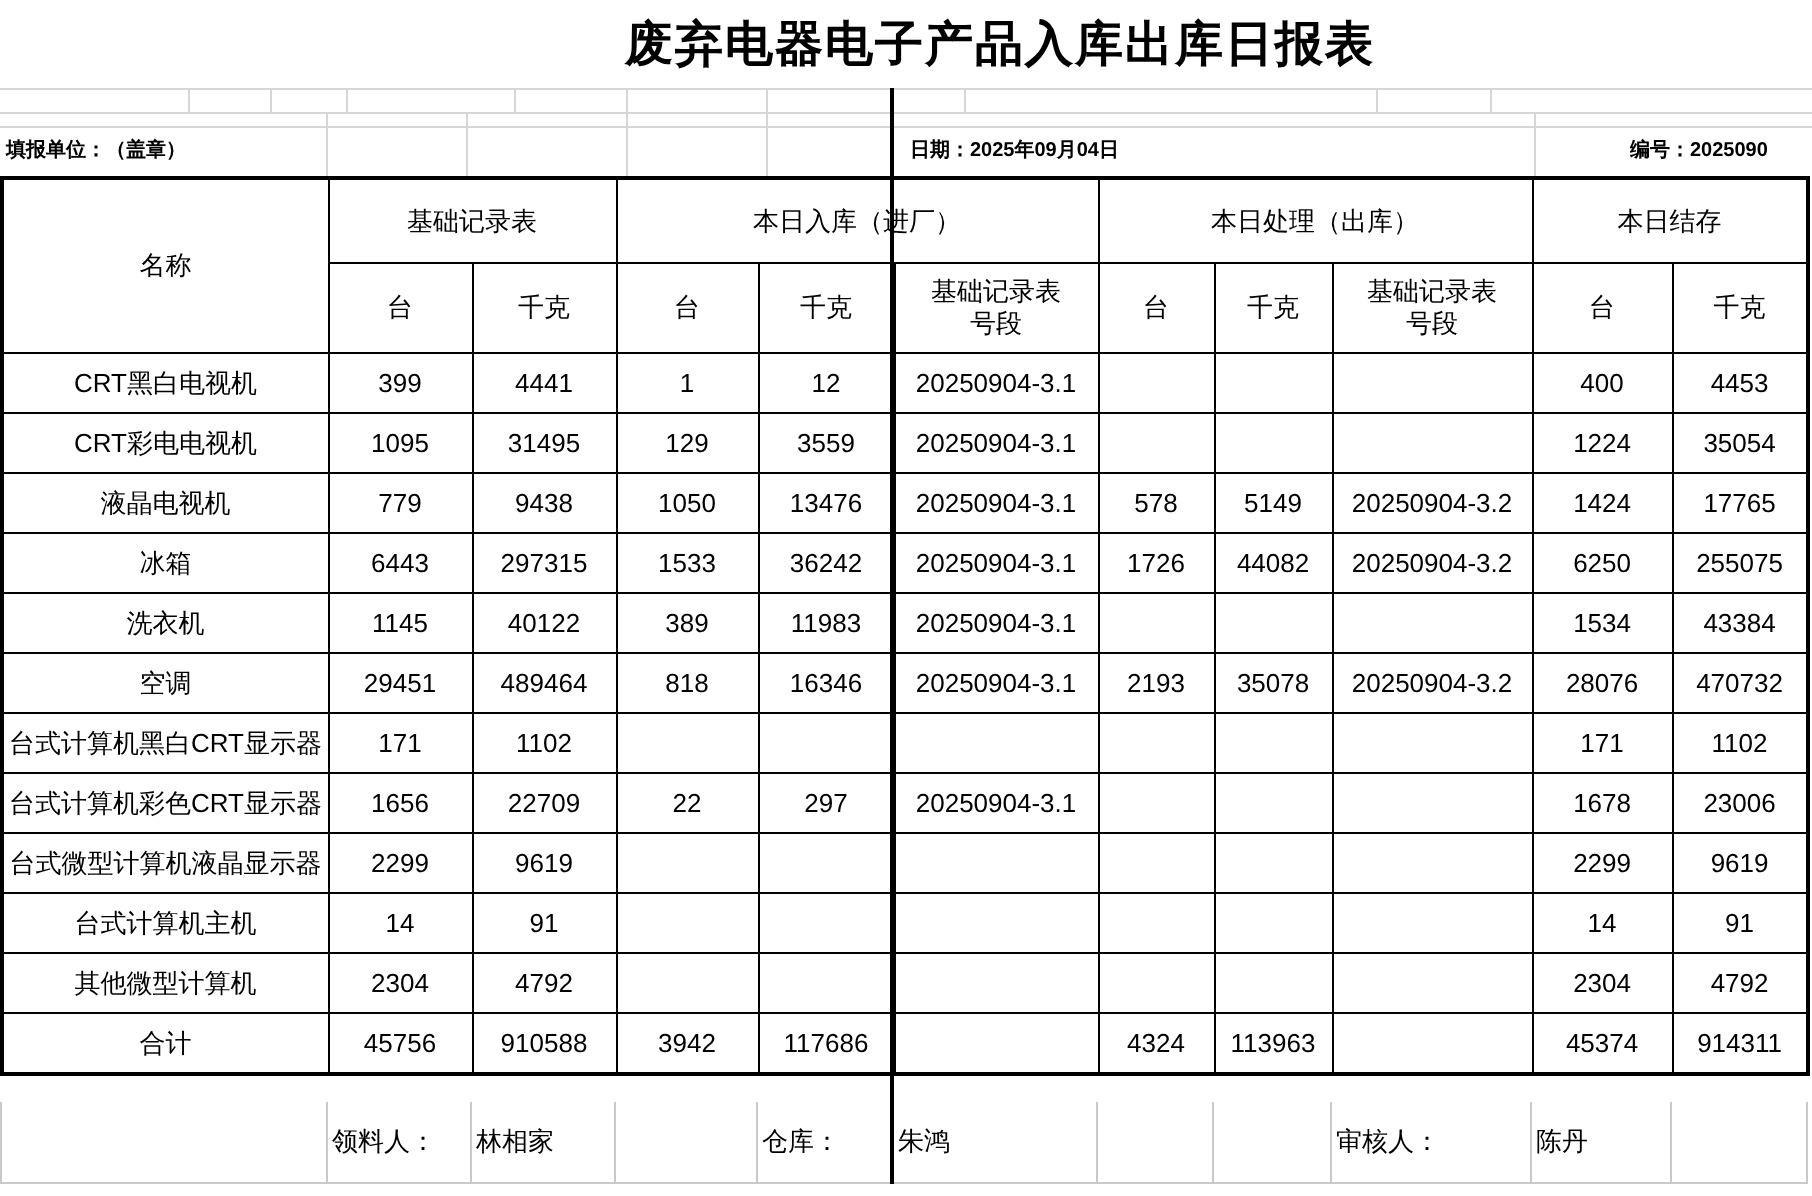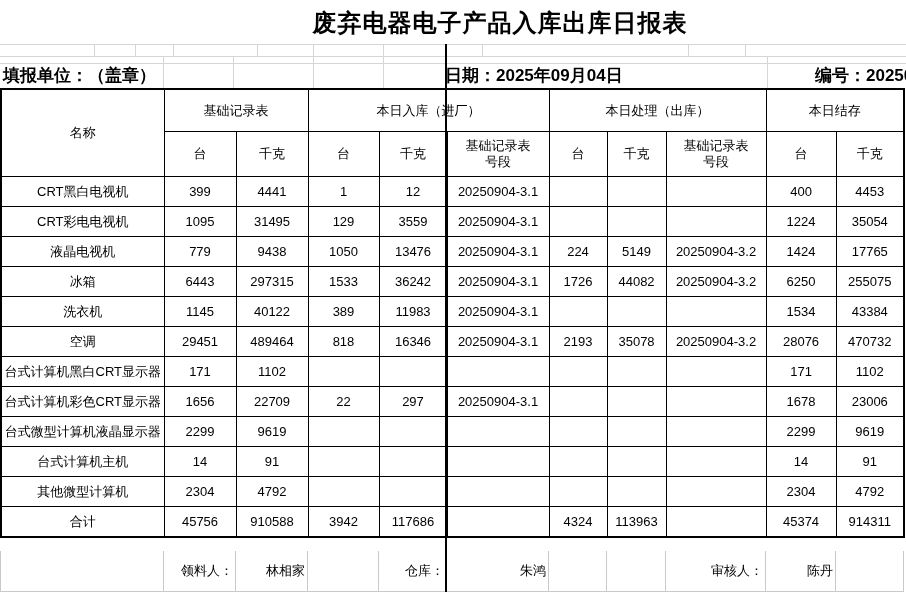--- a/index.html
+++ b/index.html
@@ -10,45 +10,45 @@
   }
   .title{
     position:absolute;top:0;left:0;width:1000px;height:44px;line-height:46px;
     text-align:center;font-size:24px;font-weight:bold;letter-spacing:1px;
   }
   
   .gl-h{position:absolute;left:0;width:906px;height:1px;background:#d6d6d6;}
   .gl-v{position:absolute;width:1px;background:#d6d6d6;}
   .info-text{
     position:absolute;top:63px;height:25px;line-height:26px;
-    font-size:17px;font-weight:bold;white-space:nowrap;
+    font-size:10px;font-weight:bold;white-space:nowrap;
   }
   .info-unit{left:3px;}
-  .info-date{left:445px;}
+  .info-date{left:455px;}
   .info-serial{left:815px;}
   
   table{border-collapse:collapse;table-layout:fixed;}
   .main-table{
     position:absolute;top:88px;left:0;width:903px;
     border:2px solid #000;
   }
   .main-table td{
     border:1px solid #000;text-align:center;vertical-align:middle;
     font-size:13px;padding:0 2px;overflow:hidden;white-space:nowrap;
   }
   .main-table tr.group-row td{height:41px;}
   .main-table tr.sub-row td{height:44px;}
   .main-table tbody td{height:29px;}
   .subhdr{white-space:pre-line !important;line-height:1.25;}
   
   .sig-table{
     position:absolute;top:551px;left:0;width:903px;
   }
   .sig-table td{
-    border:1px solid #c9c9c9;border-top:none;text-align:right;vertical-align:middle;
+    border:1px solid #c9c9c9;border-top:none;text-align:left;vertical-align:middle;
     font-size:13px;height:40px;padding:0 2px;overflow:hidden;white-space:nowrap;
   }
   
   .freeze-line{
     position:absolute;left:445px;top:44px;width:2px;height:548px;background:#000;
   }
 </style>
 </head>
 <body>
 
@@ -140,21 +140,21 @@
         <td>1224</td>
         <td>35054</td>
       </tr>
       <tr>
         <td>液晶电视机</td>
         <td>779</td>
         <td>9438</td>
         <td>1050</td>
         <td>13476</td>
         <td>20250904-3.1</td>
-        <td>224</td>
+        <td>578</td>
         <td>5149</td>
         <td>20250904-3.2</td>
         <td>1424</td>
         <td>17765</td>
       </tr>
       <tr>
         <td>冰箱</td>
         <td>6443</td>
         <td>297315</td>
         <td>1533</td>

